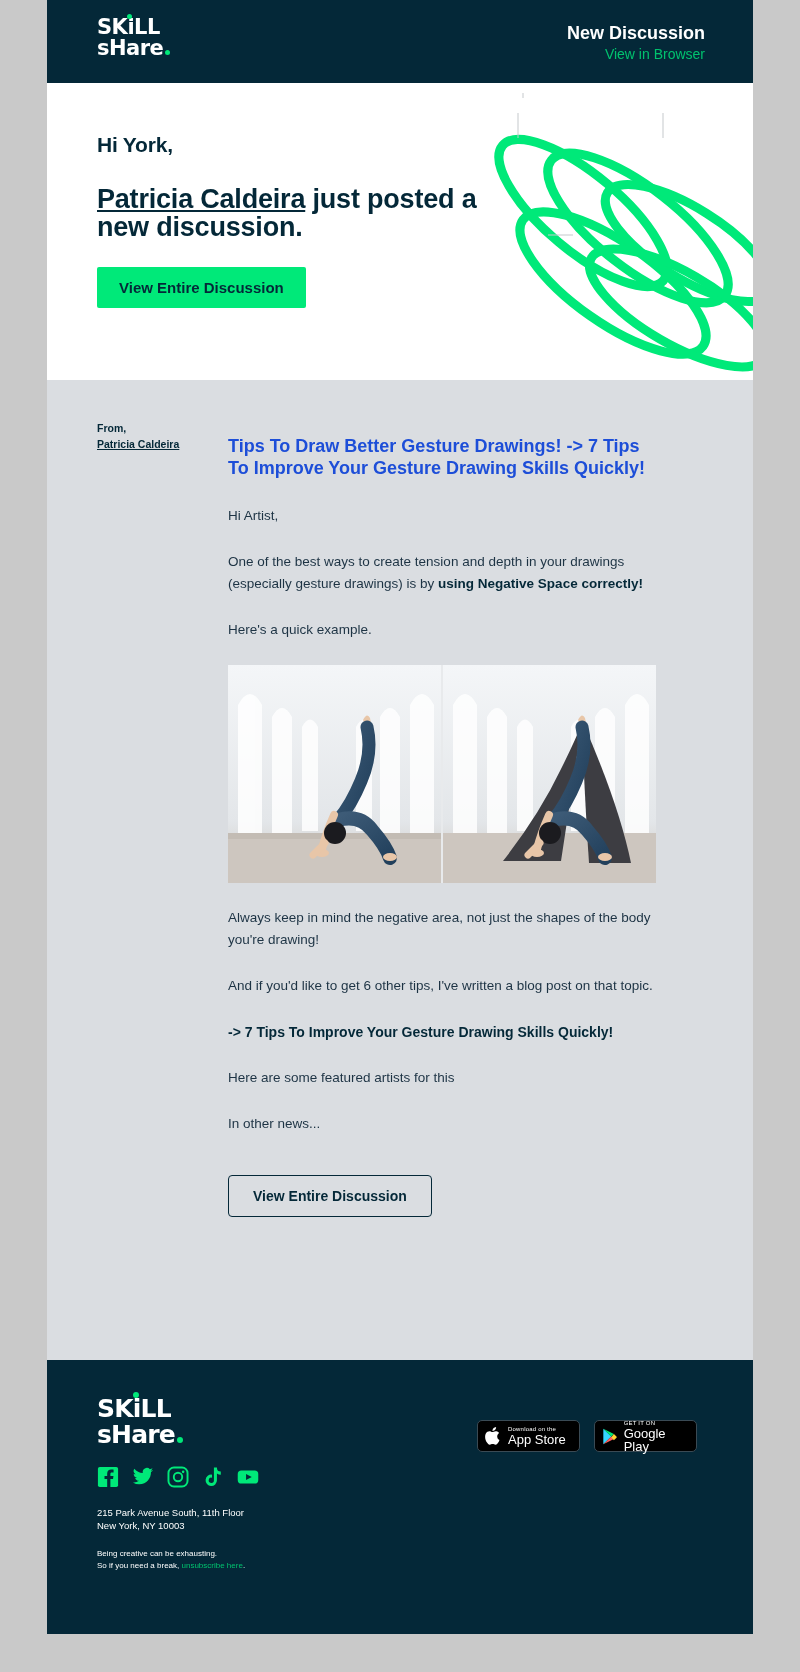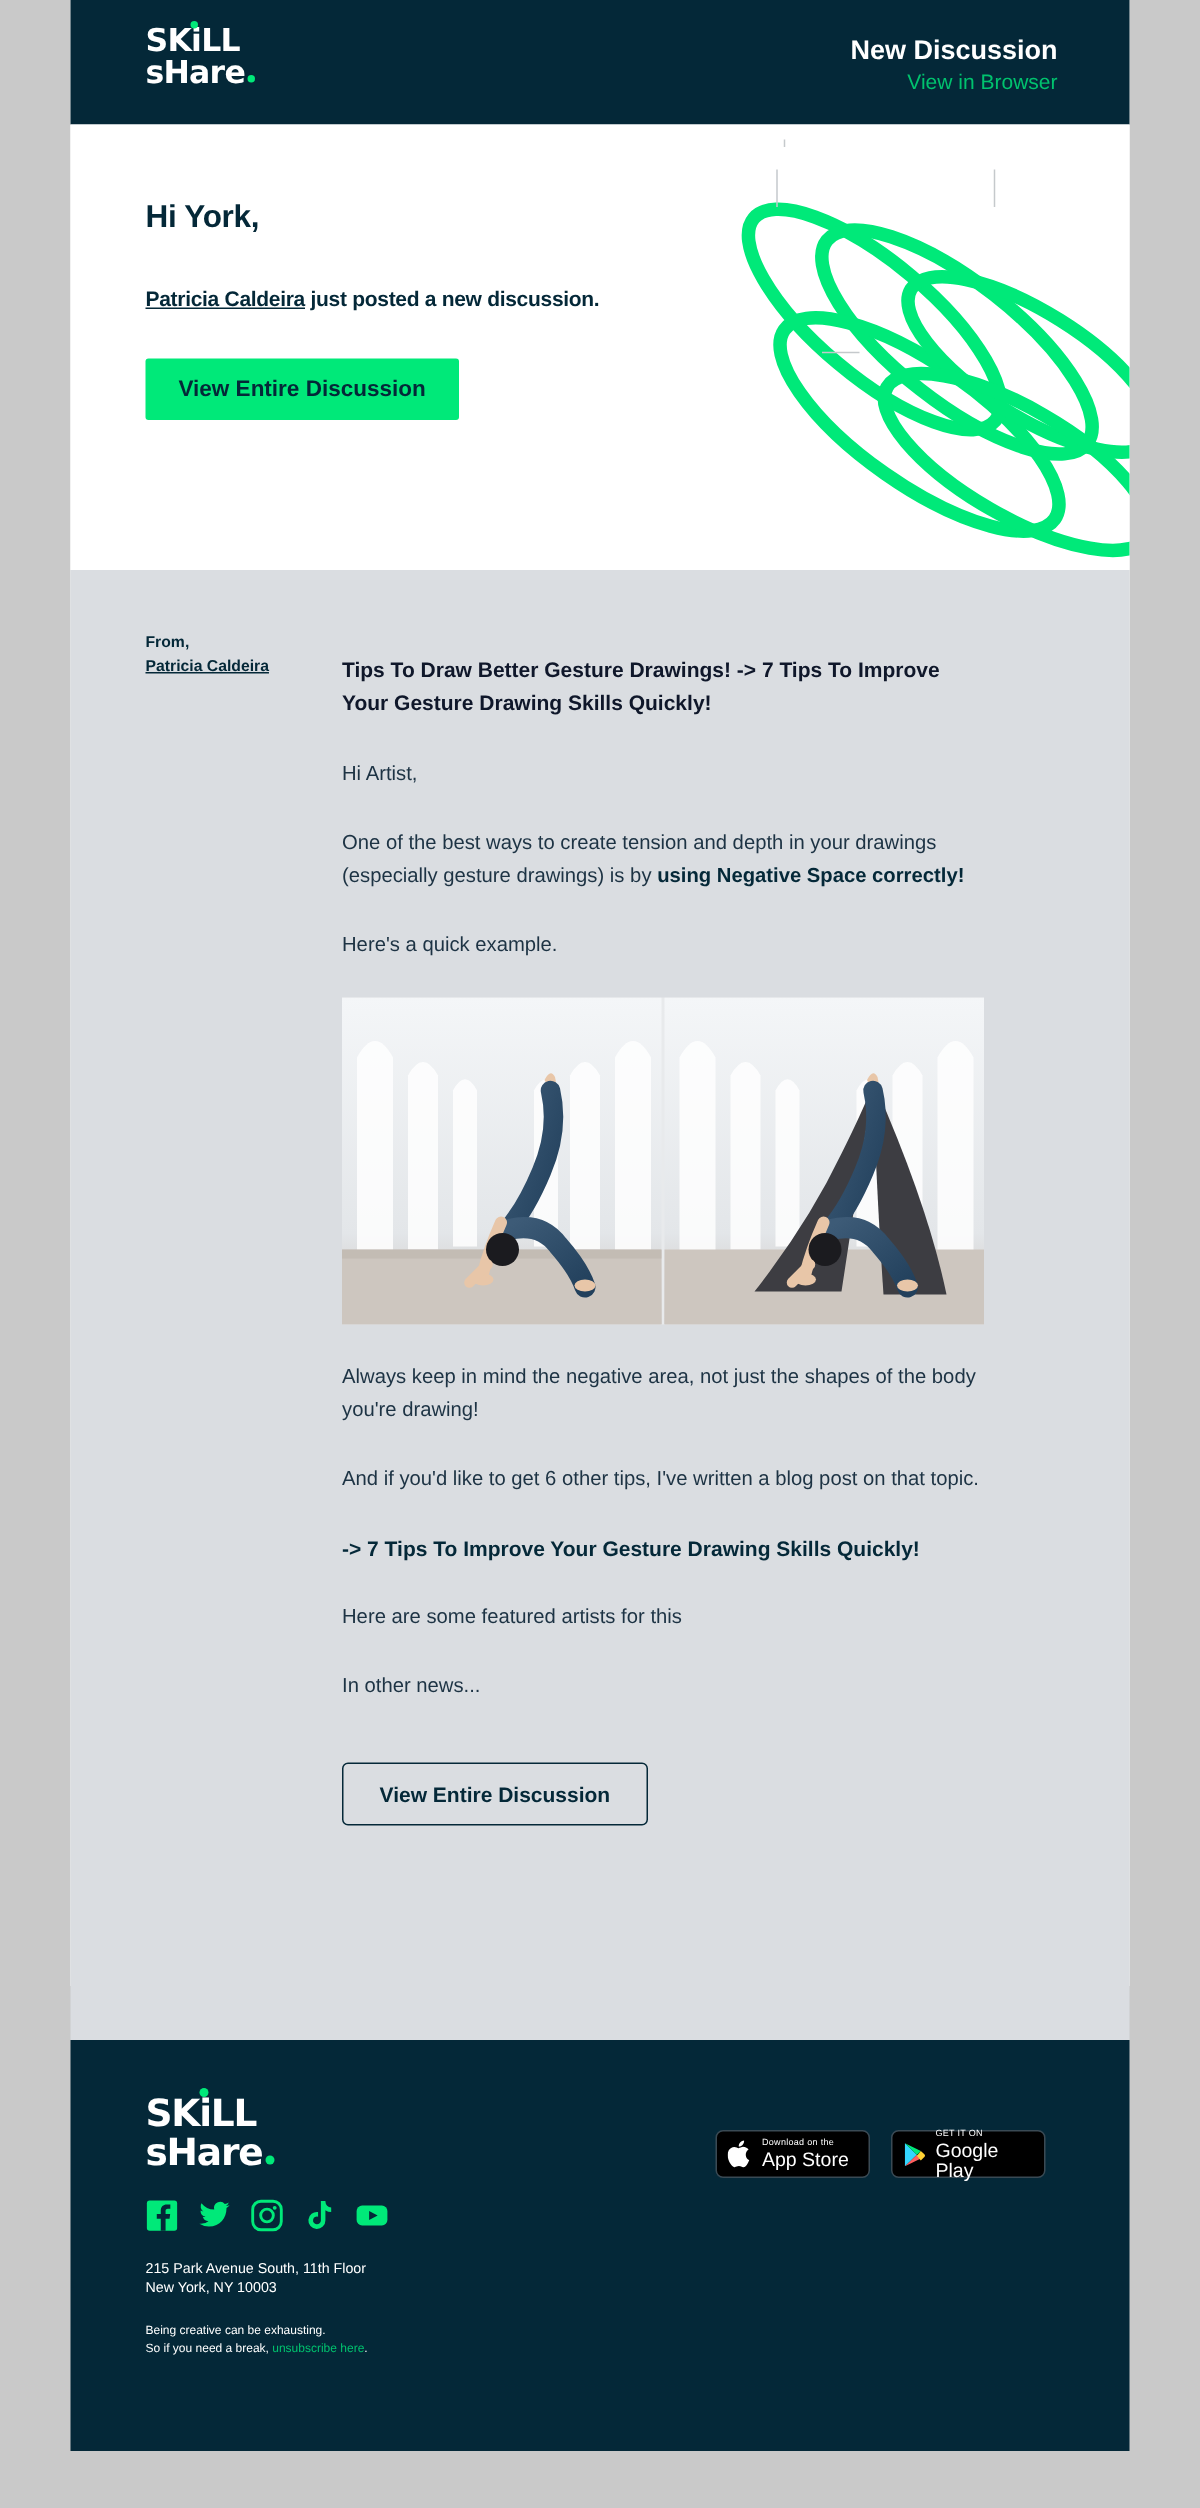--- a/index.html
+++ b/index.html
@@ -102,21 +102,21 @@
     width: 420px;
   }
   .hero-greeting {
     font-size: 21px;
     font-weight: bold;
     color: #042838;
     margin: 0 0 28px 0;
     letter-spacing: -0.2px;
   }
   .hero-head {
-    font-size: 14px;
+    font-size: 27px;
     font-weight: bold;
     color: #042838;
     margin: 0;
     line-height: 28px;
     letter-spacing: -0.2px;
   }
   .hero-head .author {
     text-decoration: underline;
   }
   .cta-primary {
@@ -160,23 +160,23 @@
     text-decoration: underline;
     line-height: 16px;
     display: block;
   }
   .content {
     margin-left: 181px;
     padding-top: 55px;
     width: 428px;
   }
   .disc-title {
-    font-size: 14px;
-    font-weight: bold;
-    color: #0f172a;
+    font-size: 18px;
+    font-weight: bold;
+    color: #1d4ed8;
     line-height: 22px;
     margin: 0 0 26px 0;
   }
   .para {
     font-size: 13.5px;
     color: #1d3344;
     line-height: 22px;
     margin: 0 0 24px 0;
   }
   .para b { color: #042838; }

